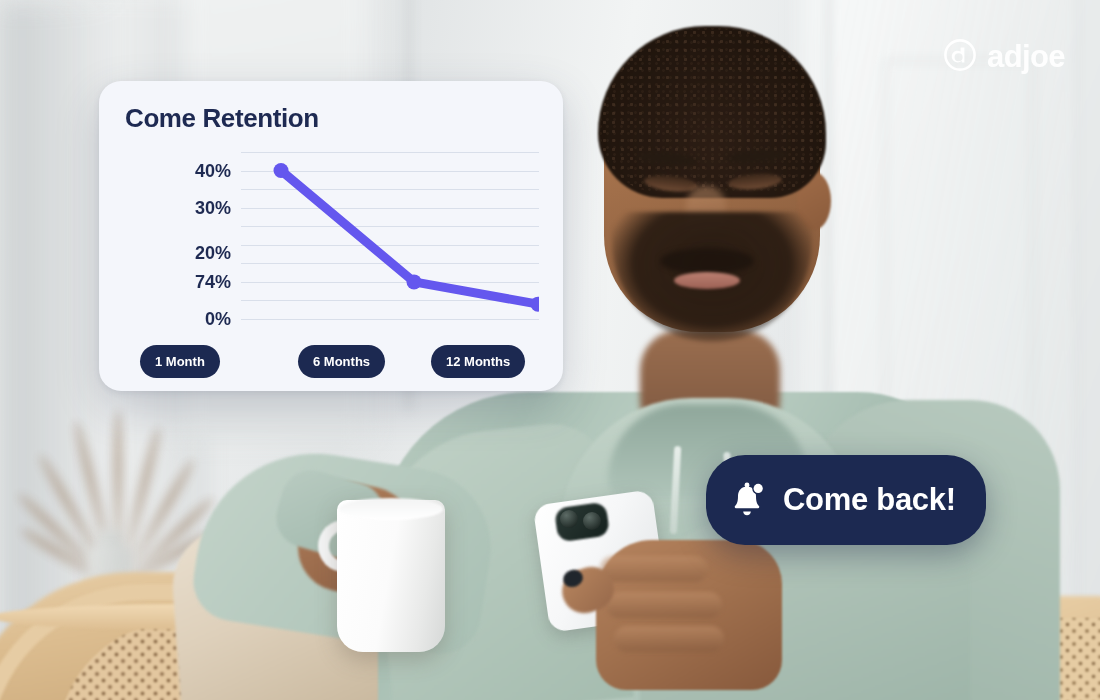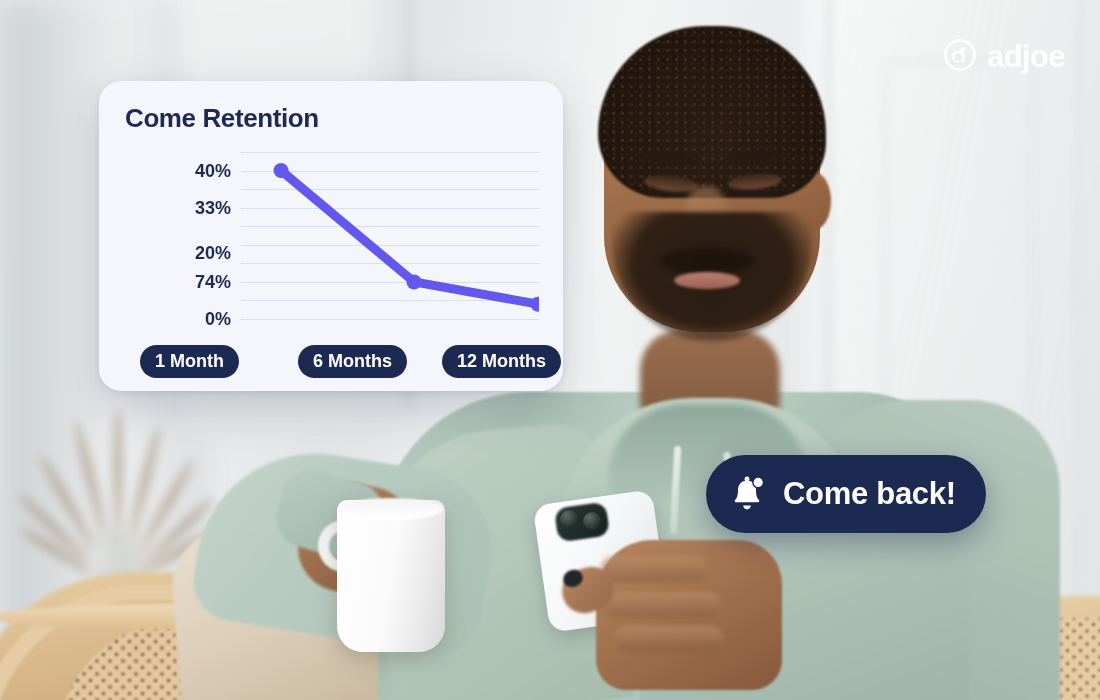--- a/index.html
+++ b/index.html
@@ -377,29 +377,29 @@
     transform:translateY(-50%);
   }
   .series { position:absolute; left:88px; top:0; right:0; bottom:0; }
   .pills {
     position:absolute; left:0; right:0; bottom:0; height:46px;
   }
   .pill {
     position:absolute; top:0; height:33px;
     background:#1c2951; color:#ffffff;
     border-radius:17px;
-    font-size:18px; font-weight:bold;
+    font-size:13px; font-weight:bold;
     display:flex; align-items:center; justify-content:center;
     padding:0 15px; white-space:nowrap;
   }
 
   
   .comeback {
     position:absolute; left:706px; top:455px;
-    height:78px; padding:0 30px 0 24px;
+    height:90px; padding:0 30px 0 24px;
     background:#1c2951; border-radius:39px;
     display:flex; align-items:center; gap:17px;
     box-shadow:0 10px 30px rgba(20,30,60,.35);
   }
   .bell-wrap { position:relative; width:36px; height:40px; flex:none; }
   .comeback-text {
     color:#ffffff; font-size:31px; font-weight:bold; letter-spacing:-.3px;
   }
 
   
@@ -501,41 +501,41 @@
         <div class="gridline" style="top: 18.5556px;"></div>
         <div class="gridline" style="top: 37.1111px;"></div>
         <div class="gridline" style="top: 55.6667px;"></div>
         <div class="gridline" style="top: 74.2222px;"></div>
         <div class="gridline" style="top: 92.7778px;"></div>
         <div class="gridline" style="top: 111.333px;"></div>
         <div class="gridline" style="top: 129.889px;"></div>
         <div class="gridline" style="top: 148.444px;"></div>
         <div class="gridline" style="top: 167px;"></div>
         <div class="ytick" style="top: 18.5556px;">40%</div>
-        <div class="ytick" style="top: 55.6667px;">33%</div>
+        <div class="ytick" style="top: 55.6667px;">30%</div>
         <div class="ytick" style="top: 101px;">20%</div>
         <div class="ytick" style="top: 129.889px;">74%</div>
         <div class="ytick" style="top: 167px;">0%</div>
       </div>
     <div class="series">
       <svg width="298" height="239" viewBox="0 0 298 239">
         <polyline id="retention-line" fill="none" stroke-width="9" stroke-linecap="round" stroke-linejoin="round" points="40,18.555555555555554 173,129.88888888888889 297,152.15555555555557" stroke="#6457ee"></polyline>
         <g id="retention-dots">
             <circle cx="40" cy="18.555555555555554" r="7.5" fill="#6457ee"></circle>
             <circle cx="173" cy="129.88888888888889" r="7.5" fill="#6457ee"></circle>
             <circle cx="297" cy="152.15555555555557" r="7.5" fill="#6457ee"></circle>
           </g>
       </svg>
     </div>
   </div>
 
   <div class="pills">
     <div class="pill" style="left:41px;">1 Month</div>
     <div class="pill" style="left:199px;">6 Months</div>
-    <div class="pill" style="left:343px;">12 Months</div>
+    <div class="pill" style="left:332px;">12 Months</div>
   </div>
 </div>
 
 <div class="comeback">
   <span class="bell-wrap">
     <svg width="36" height="40" viewBox="0 0 36 40">
       <path d="M17 6.5c-5.3 0-9 4-9 9.4 0 6.6-1.6 8.6-3 10.2-.7.8-.2 2.1.9 2.1h22.2c1.1 0 1.6-1.3.9-2.1-1.4-1.6-3-3.6-3-10.2 0-5.4-3.7-9.4-9-9.4z" fill="#ffffff"></path>
       <rect x="14.6" y="2.6" width="4.8" height="5" rx="2.4" fill="#ffffff"></rect>
       <path d="M13.2 31.4h7.6c0 2.2-1.7 3.9-3.8 3.9s-3.8-1.7-3.8-3.9z" fill="#ffffff"></path>
       <circle cx="28.2" cy="8.4" r="6" fill="#1c2951"></circle>

